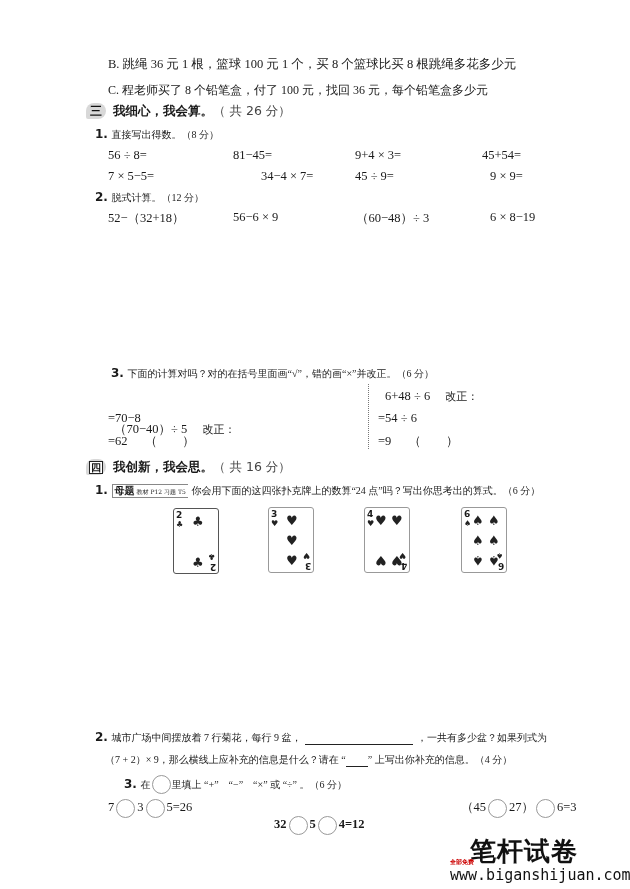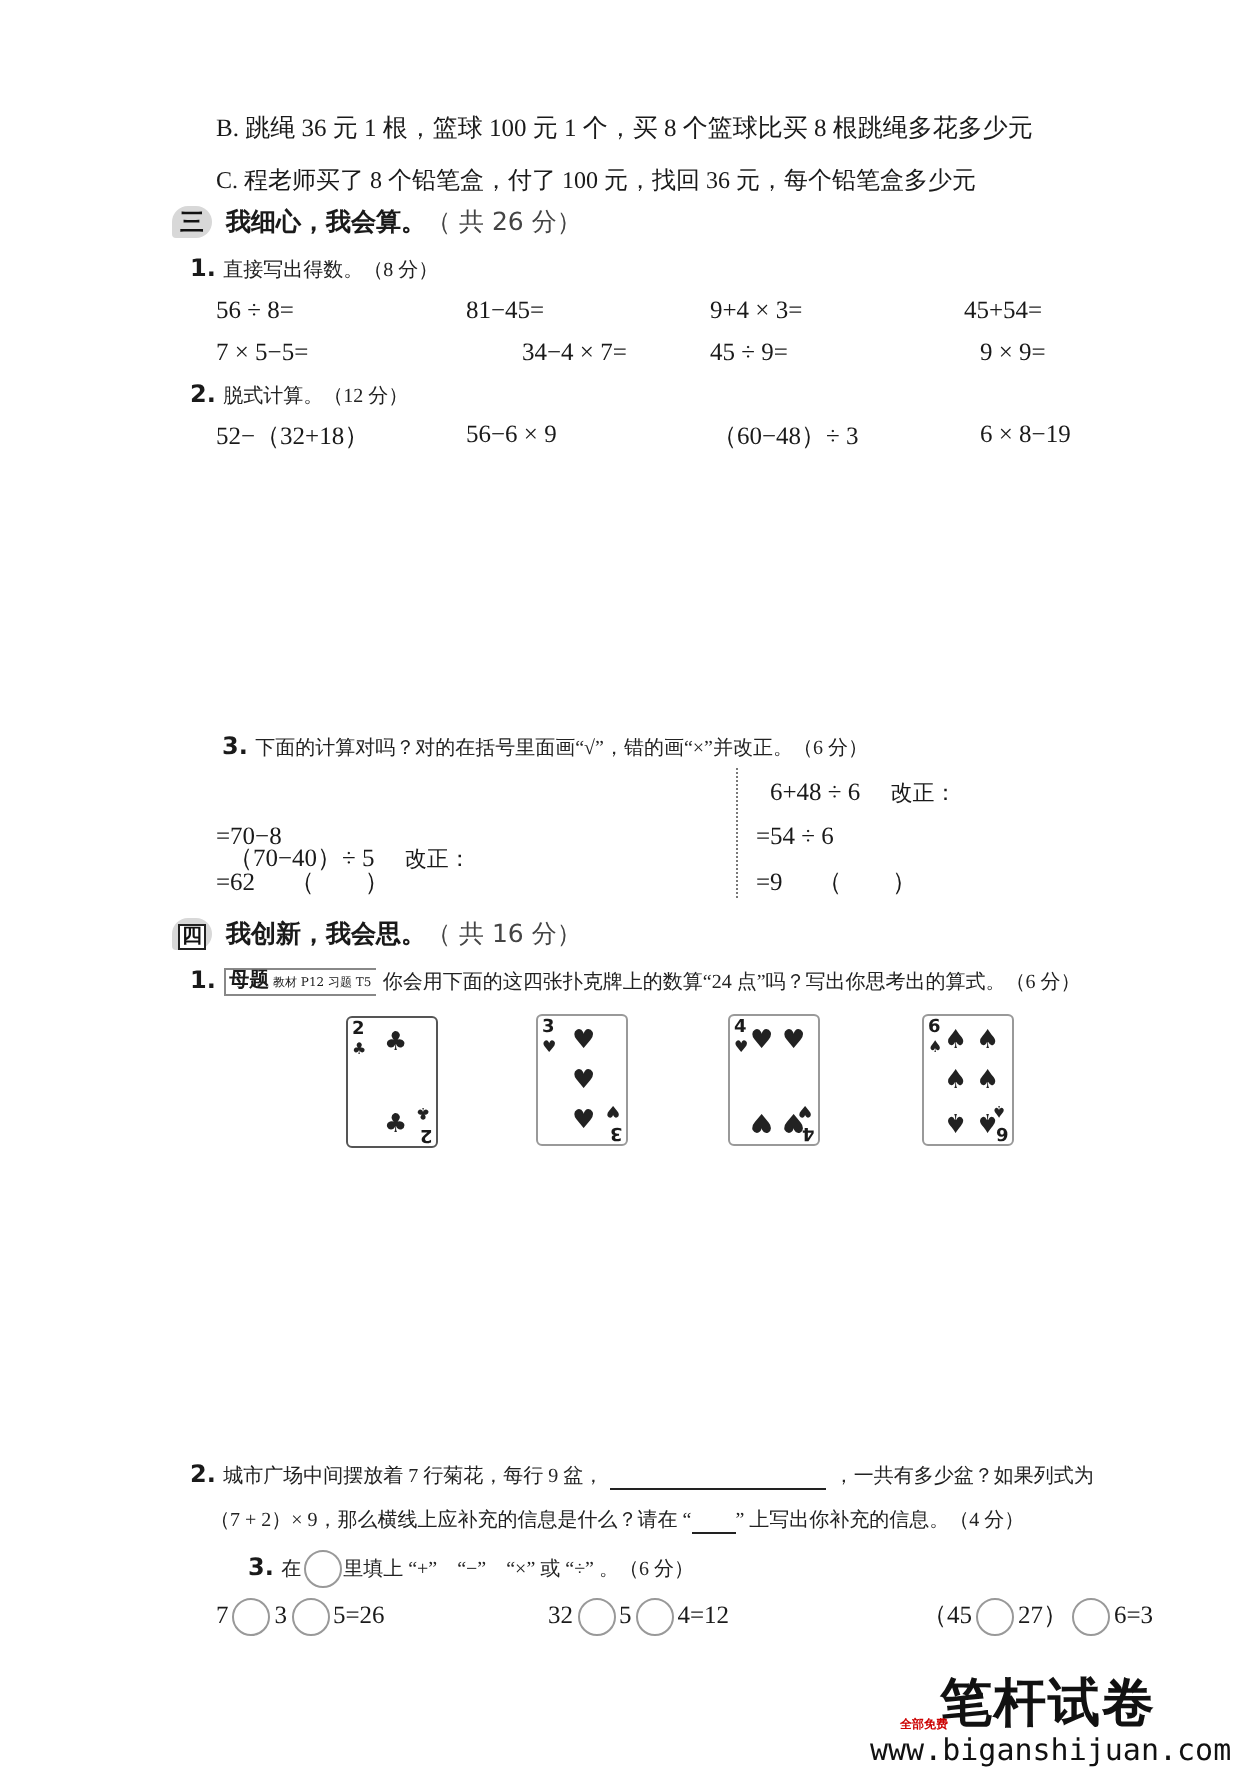--- a/index.html
+++ b/index.html
@@ -153,22 +153,22 @@
 </div>
 
 <div class="abs" style="left:95px;top:775px;margin-left:29px;">
   <span class="qnum">3.</span>
   <span class="qtext">在</span><span class="circ" style="margin:0 1px;"></span><span class="qtext">里填上 “+”　“−”　“×” 或 “÷” 。（6 分）</span>
 </div>
 
 <div class="abs expr" style="left:108px;top:799px;">
   <span>7</span><span class="circ"></span><span>3</span><span class="circ"></span><span>5=26</span>
 </div>
-<div class="abs expr" style="left:274px;top:799px;">
+<div class="abs expr" style="left:274px;top:816px;font-weight:bold;">
   <span>32</span><span class="circ"></span><span>5</span><span class="circ"></span><span>4=12</span>
 </div>
 <div class="abs expr" style="left:461px;top:799px;">
   <span>（45</span><span class="circ"></span><span>27）</span><span class="circ"></span><span>6=3</span>
 </div>
 
 <div class="abs wm-title" style="left:470px;top:834px;">笔杆试卷</div>
 <div class="abs wm-free" style="left:450px;top:858px;">全部免费</div>
-<div class="abs wm-url" style="left:435px;top:866px;">www.biganshijuan.com</div>
+<div class="abs wm-url" style="left:450px;top:866px;">www.biganshijuan.com</div>
 
 </body></html>

